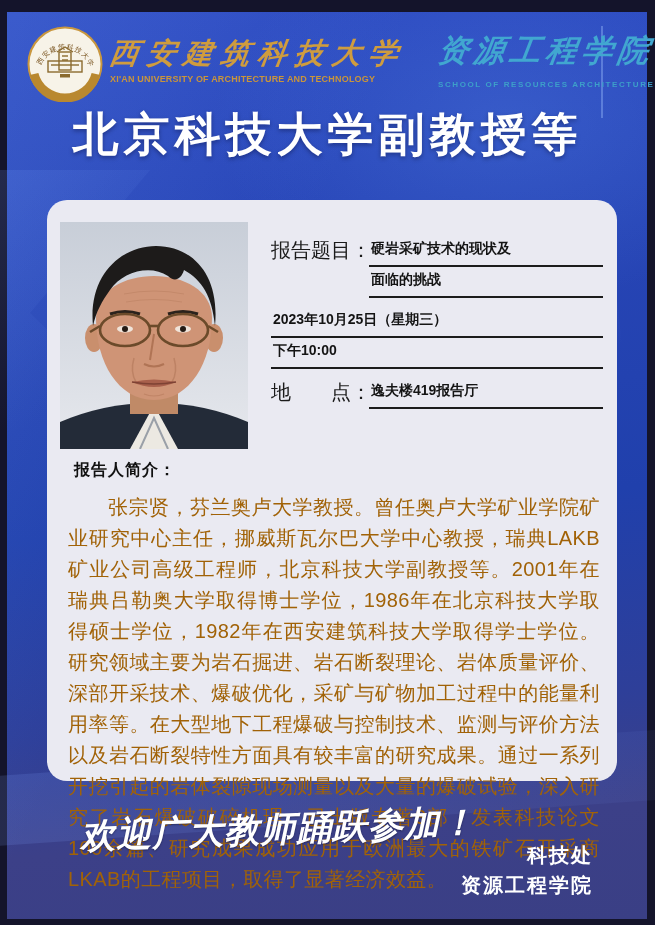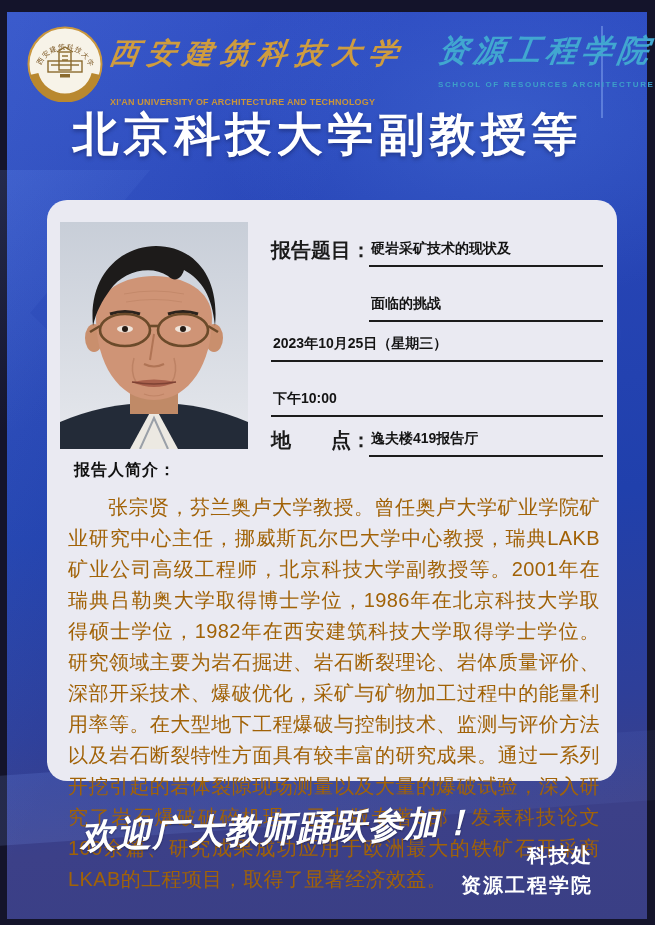--- a/index.html
+++ b/index.html
@@ -37,21 +37,21 @@
   }
 
   
   .seal{position:absolute;left:27px;top:26px;width:76px;height:76px;}
   .uni-block{position:absolute;left:110px;top:34px;width:250px;}
   .uni-cn{
     color:#cf9c3e;font-size:29px;font-weight:700;white-space:nowrap;
     letter-spacing:8px;transform:skewX(-8deg);
     font-family:"Liberation Serif","DejaVu Serif",serif;font-style:italic;
   }
-  .uni-en{color:#c9953b;font-size:9px;font-weight:700;letter-spacing:.2px;margin-top:23px;white-space:nowrap;}
+  .uni-en{color:#c9953b;font-size:9px;font-weight:700;letter-spacing:.2px;margin-top:0;white-space:nowrap;}
   .school-block{position:absolute;left:438px;top:30px;width:208px;text-align:center;}
   .school-cn{
     color:#41a7d0;font-size:31px;font-weight:700;white-space:nowrap;
     letter-spacing:5px;transform:skewX(-8deg);
     font-family:"Liberation Serif","DejaVu Serif",serif;font-style:italic;
   }
   .school-en{color:#3d9fc9;font-size:8px;font-weight:700;letter-spacing:1.6px;margin-top:8px;white-space:nowrap;}
 
   .main-title{
     position:absolute;left:0;top:104px;width:100%;text-align:center;
@@ -64,29 +64,29 @@
     position:absolute;left:47px;top:200px;width:570px;height:581px;
     background:#eaeaf2;border-radius:20px;
   }
   .photo{
     position:absolute;left:13px;top:22px;width:188px;height:227px;overflow:hidden;
     background:#ccd2da;
   }
   .fields{position:absolute;left:224px;top:36px;width:332px;}
   .field{display:flex;align-items:flex-start;margin-bottom:9px;}
   .field-label{
-    width:98px;flex:none;color:#1b1b1b;font-size:20px;font-weight:700;
+    width:98px;flex:none;color:#1b1b1b;font-size:20px;font-weight:400;
     white-space:pre;padding-top:1px;
   }
   .field-values{flex:1;min-width:0;}
   .vline{
     display:block;color:#141414;font-size:14px;font-weight:700;line-height:24px;
     padding:0 2px 5px 2px;border-bottom:2.5px solid #1c1c1c;white-space:nowrap;
   }
-  .vline + .vline{margin-top:24px;}
+  .vline + .vline{margin-top:0;}
 
   .bio-heading{
     position:absolute;left:27px;top:260px;color:#111;
     font-size:16px;font-weight:700;letter-spacing:1px;
   }
   .bio-text{
     position:absolute;left:21px;top:292px;width:532px;
     color:#a16207;font-size:20px;line-height:31px;text-align:justify;
     text-indent:2em;letter-spacing:.4px;
   }

